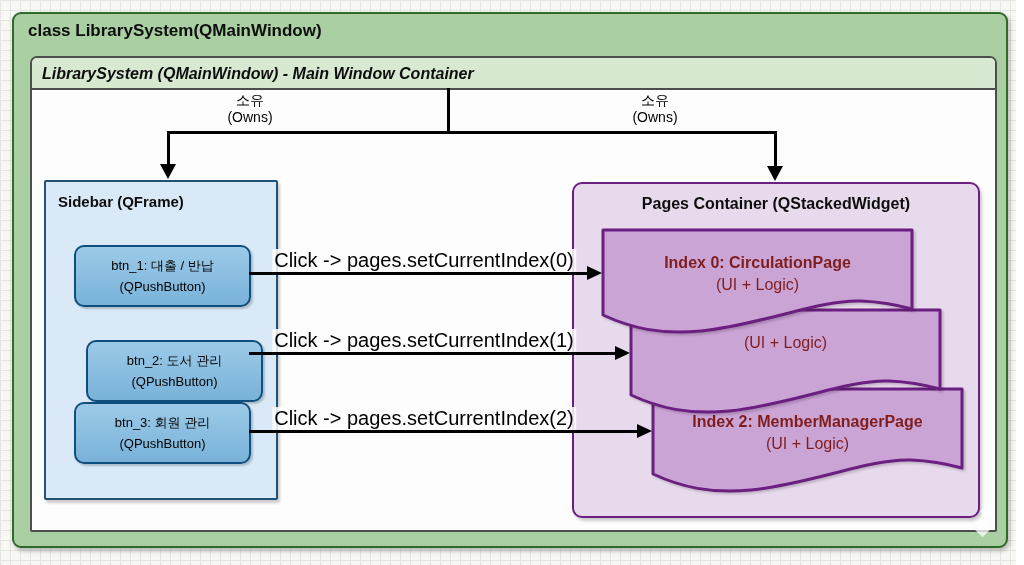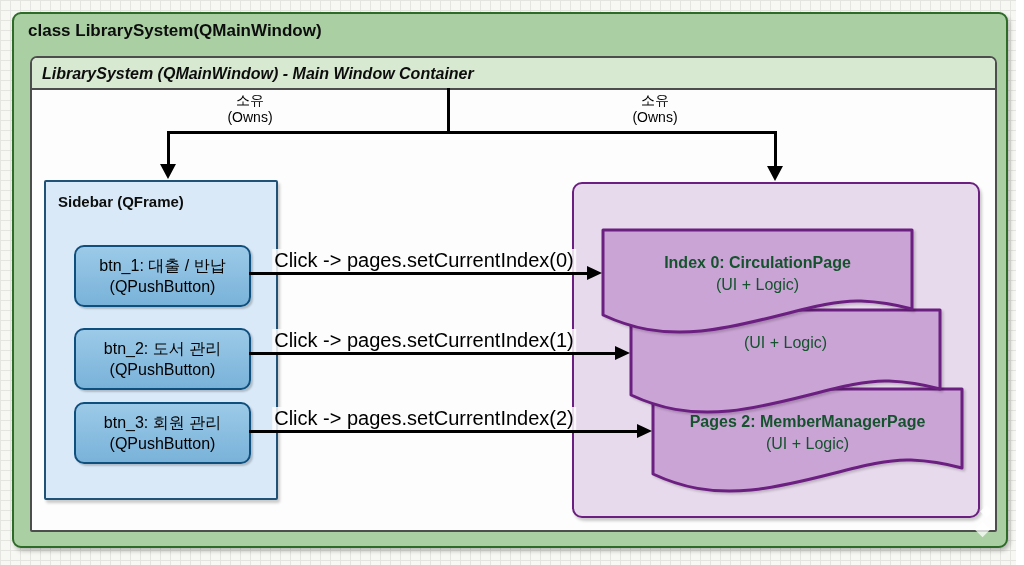--- a/index.html
+++ b/index.html
@@ -74,44 +74,44 @@
   .sidebar-title{
     position:absolute;left:12px;top:11px;
     font-size:15px;font-weight:bold;color:#0d0d0d;
   }
   .qbtn{
     position:absolute;left:28px;width:177px;height:62px;
     background:linear-gradient(#9ccae8,#79b2d9);
     border:2px solid var(--c-btn-border,#0f4f7e);
     border-radius:10px;box-shadow:2px 2px 2px rgba(0,0,0,.2);
     display:flex;flex-direction:column;align-items:center;justify-content:center;
-    font-size:16px;line-height:21px;color:#000;text-align:center;
+    font-size:13px;line-height:21px;color:#000;text-align:center;
     box-sizing:border-box;cursor:pointer;
   }
-  .qbtn-1{top:63px;}.qbtn-2{top:146px;}.qbtn-3{top:220px;}
+  .qbtn-1{top:63px;}.qbtn-2{top:158px;margin-left:12px;}.qbtn-3{top:220px;}
   
   .pages{
     position:absolute;left:572px;top:182px;width:408px;height:336px;
     background:var(--c-pages,#e8daed);
     border:2.5px solid var(--c-pages-border,#6b1f80);
     border-radius:10px;box-shadow:2px 3px 3px rgba(0,0,0,.2);
     box-sizing:border-box;
   }
   .pages-title{
     position:absolute;left:0;right:0;top:11px;text-align:center;
     font-size:16px;font-weight:bold;color:#0d0d0d;
   }
   .tape{
     position:absolute;width:316px;height:114px;
     filter:drop-shadow(2px 2px 1px rgba(0,0,0,.18));
   }
   .tape svg{display:block;}
   .tape-text{
     position:absolute;left:0;top:24px;width:313px;text-align:center;
-    font-size:16px;line-height:22px;color:#14532d;
+    font-size:16px;line-height:22px;color:#7f1d1d;
   }
   .tape-text .l1{font-weight:bold;}
   .tape-0{left:27px;top:44px;z-index:3;}
   .tape-1{left:55px;top:124px;z-index:2;}
   .tape-2{left:77px;top:203px;z-index:1;}
   
   .sparkle{
     position:absolute;width:10px;height:10px;background:rgba(255,255,255,.75);
     transform:rotate(45deg);
   }
@@ -156,20 +156,21 @@
       <span>btn_2: 도서 관리</span>
       <span>(QPushButton)</span>
     </div>
     <div class="qbtn qbtn-3">
       <span>btn_3: 회원 관리</span>
       <span>(QPushButton)</span>
     </div>
   </div>
 
   <div class="pages">
+    <div class="pages-title">Pages Container (QStackedWidget)</div>
 
     <div class="tape tape-0">
       <svg width="316" height="114" viewBox="0 0 316 114">
         <path d="M2,2 H311 V81 C300,78 285,74 260,73 C220,71 160,97 100,103 C60,107 30,100 2,87 Z" fill="#cba4d6" stroke="#6b1f80" stroke-width="3" stroke-linejoin="round"></path>
       </svg>
       <div class="tape-text">
         <div class="l1">Index 0: CirculationPage</div>
         <div class="l2">(UI + Logic)</div>
       </div>
     </div>
@@ -181,21 +182,21 @@
       <div class="tape-text">
         <div class="l2">(UI + Logic)</div>
       </div>
     </div>
 
     <div class="tape tape-2">
       <svg width="316" height="114" viewBox="0 0 316 114">
         <path d="M2,2 H311 V81 C300,78 285,74 260,73 C220,71 160,97 100,103 C60,107 30,100 2,87 Z" fill="#cba4d6" stroke="#6b1f80" stroke-width="3" stroke-linejoin="round"></path>
       </svg>
       <div class="tape-text">
-        <div class="l1">Pages 2: MemberManagerPage</div>
+        <div class="l1">Index 2: MemberManagerPage</div>
         <div class="l2">(UI + Logic)</div>
       </div>
     </div>
   </div>
 
   <div class="line" style="left:249px;top:272px;width:339px;height:2.5px;z-index:5;"></div>
   <div class="arrowhead-right" style="left:587px;top:266px;z-index:5;"></div>
   <div class="click-label" style="left:424px;top:249px;z-index:5;">Click -&gt; pages.setCurrentIndex(0)</div>
 
   <div class="line" style="left:249px;top:352px;width:367px;height:2.5px;z-index:5;"></div>

